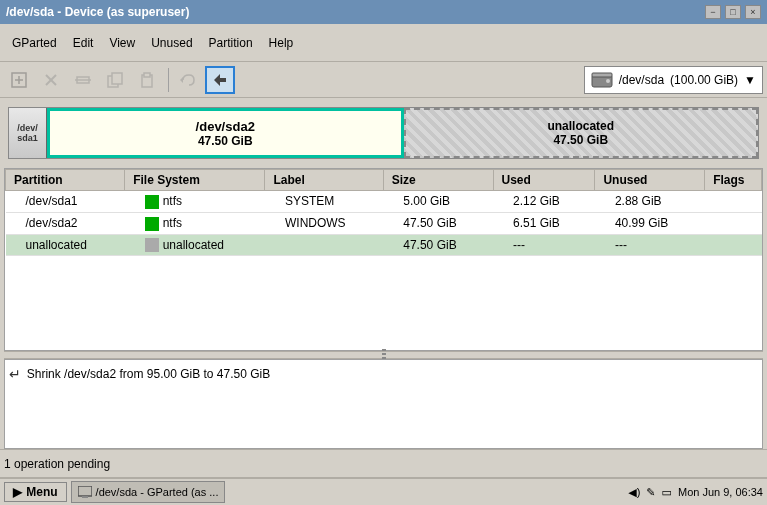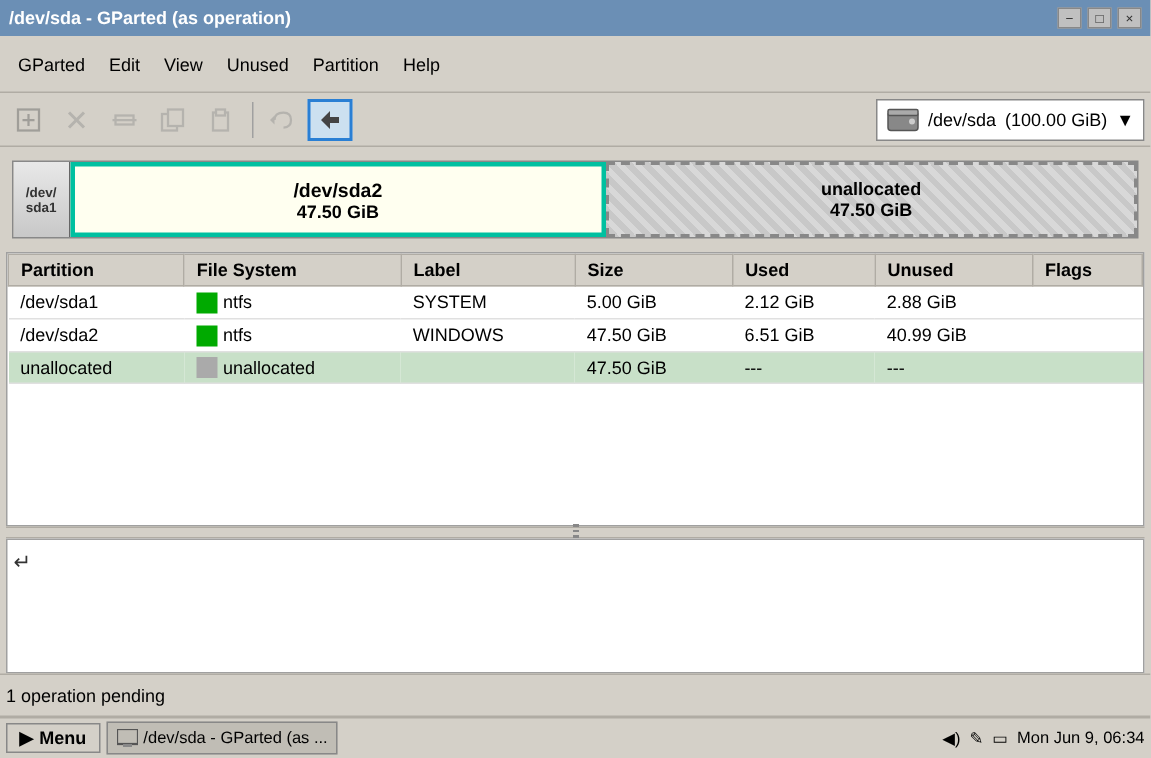--- a/index.html
+++ b/index.html
@@ -193,21 +193,21 @@
     }
     .partition-table th {
       background: #d4d0c8;
       border: 1px solid #b0aca4;
       padding: 3px 8px;
       text-align: left;
       font-weight: bold;
     }
     .partition-table td {
       border-bottom: 1px solid #e0e0e0;
-      padding: 3px 8px;
+      padding: 3px 20px;
     }
 
     
     .operations-divider {
       height: 8px;
       background: #d4d0c8;
       border-top: 1px solid #b0aca4;
       border-bottom: 1px solid #b0aca4;
       margin: 0 4px;
       cursor: row-resize;
@@ -304,21 +304,21 @@
         #888 2px,
         transparent 2px,
         transparent 4px
       );
     }
   </style>
 </head>
 <body>
 
 <div class="titlebar">
-  <span class="titlebar-title">/dev/sda - GParted (as operation)</span>
+  <span class="titlebar-title">/dev/sda - Device (as superuser)</span>
   <div class="titlebar-controls">
     <div class="titlebar-btn">−</div>
     <div class="titlebar-btn">□</div>
     <div class="titlebar-btn">×</div>
   </div>
 </div>
 
 <div class="menubar">
   <span class="menu-item">GParted</span>
   <span class="menu-item">Edit</span>
@@ -464,20 +464,21 @@
   </table>
 </div>
 
 <div class="operations-divider">
   <div class="drag-handle"></div>
 </div>
 
 <div class="operations-area">
   <div class="operation-item">
     <span class="op-arrow">↵</span>
+    <span>Shrink /dev/sda2 from 95.00 GiB to 47.50 GiB</span>
   </div>
 </div>
 
 <div class="statusbar">
   <span class="status-text">1 operation pending</span>
 </div>
 
 <div class="taskbar">
   <div class="taskbar-start">
     <span>▶</span>

